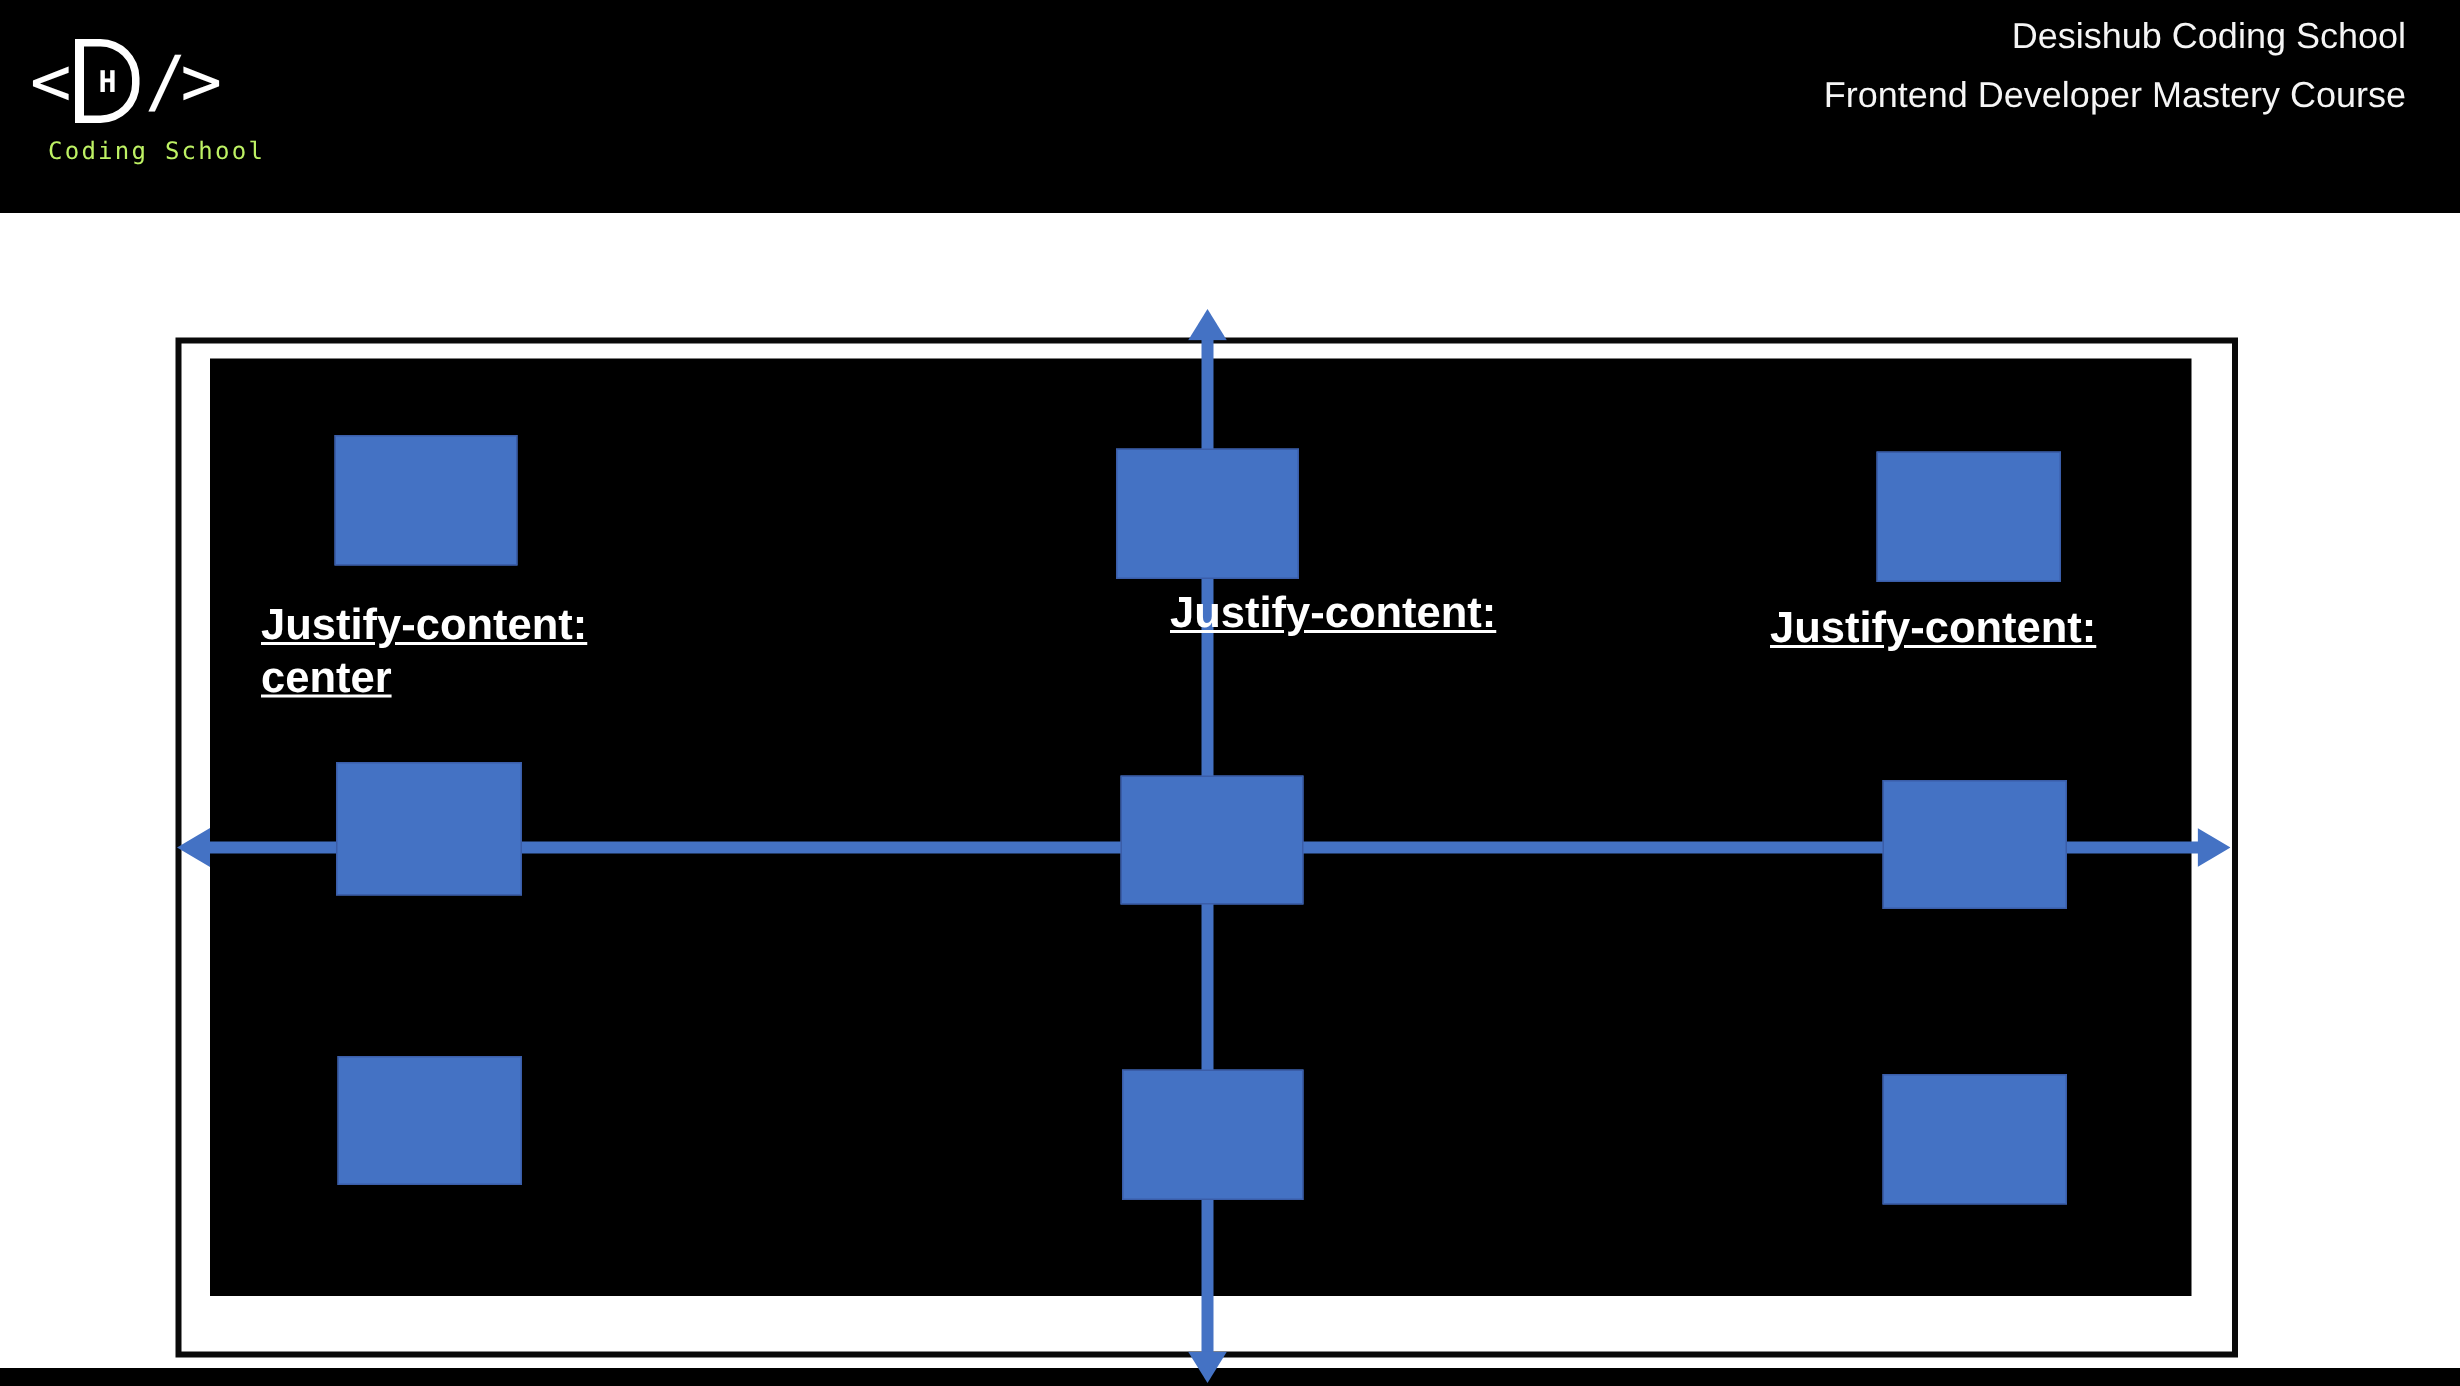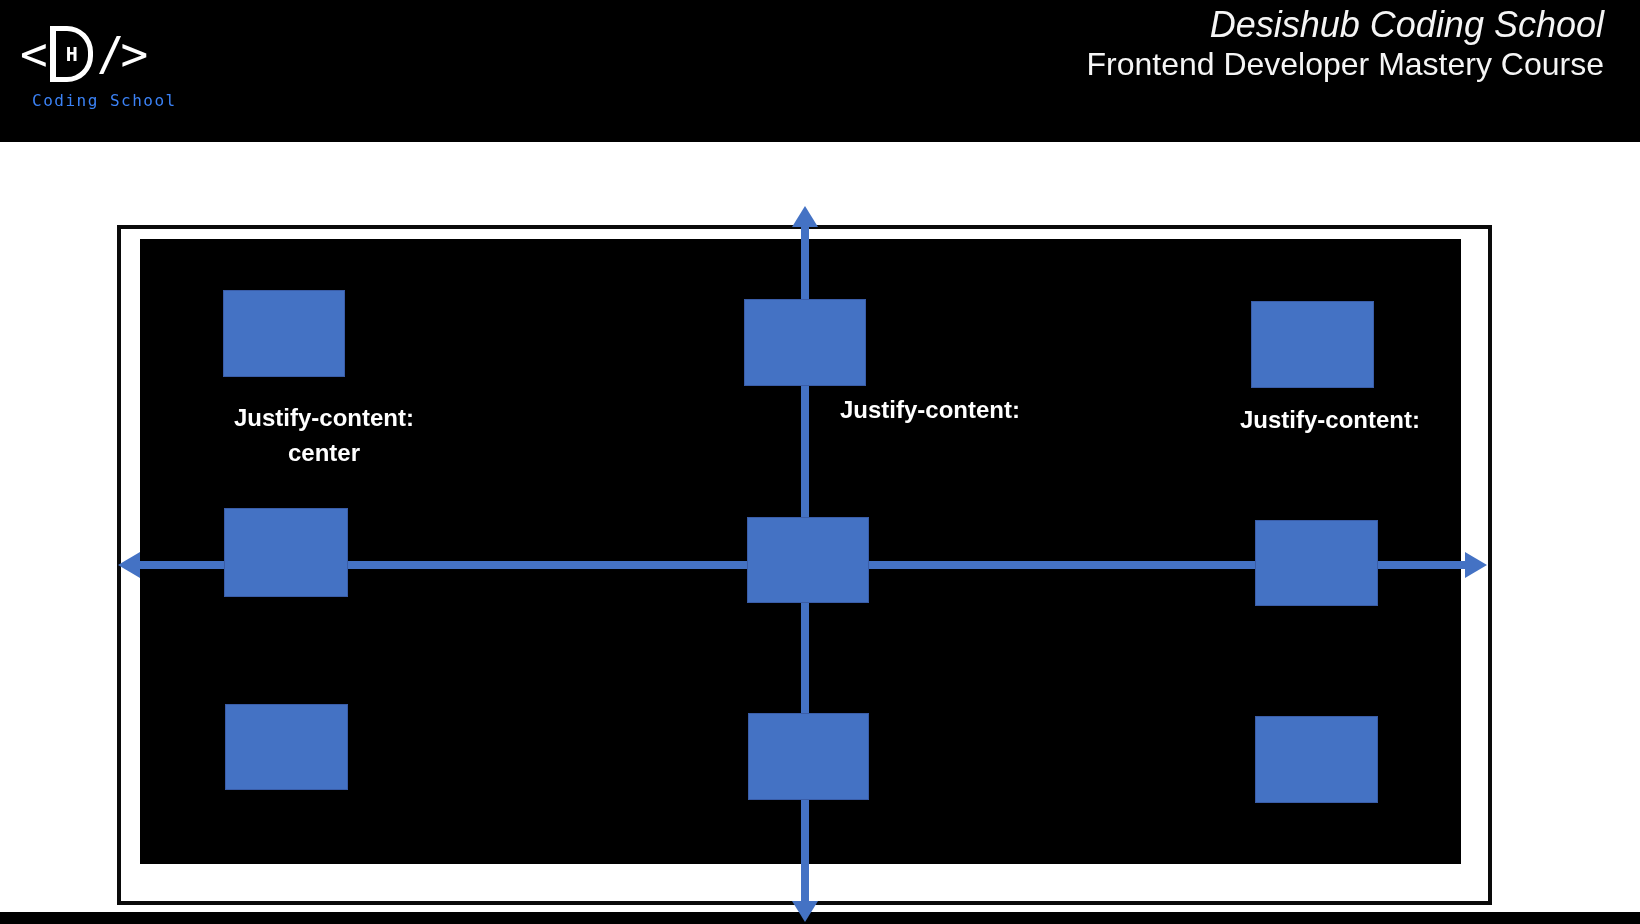--- a/index.html
+++ b/index.html
@@ -27,31 +27,31 @@
     border:5px solid #ffffff; border-left-width:6px;
     border-radius:0 26px 26px 0;
   }
   .lg-h {
     font-family:"DejaVu Sans Mono", monospace;
     font-size:20px; font-weight:bold; color:#ffffff;
   }
   .logo-sub {
     margin-top:9px; padding-left:12px;
     font-family:"DejaVu Sans Mono", monospace;
-    font-size:16px; letter-spacing:1.5px; color:#3b82f6; white-space:nowrap;
+    font-size:16px; letter-spacing:1.5px; color:#bef264; white-space:nowrap;
   }
   .title {
     position:absolute; left:246px; top:30px; margin:0;
     font-family:"DejaVu Sans Mono", monospace;
     font-weight:normal; font-size:58px; line-height:1;
     letter-spacing:-2px; color:#ffffff; white-space:nowrap;
   }
   .school { position:absolute; right:36px; top:8px; text-align:right; color:#f5f5f5; }
-  .school-name { font-size:36px; line-height:34px;font-style:italic; }
-  .course-name { font-size:32px; line-height:28px; margin-top:8px; }
+  .school-name { font-size:24px; line-height:34px; }
+  .course-name { font-size:24px; line-height:28px; margin-top:8px; }
 
   
   .section-heading {
     position:absolute; left:111px; top:165px; margin:0;
     font-size:28px; font-weight:bold; color:#0d0d0d; line-height:1.1;
   }
 
   
   .frame {
     position:absolute; left:117px; top:225px; width:1375px; height:680px;
@@ -83,22 +83,22 @@
   .b4 { left:224px;  top:508px; width:124px; height:89px; }
   .b5 { left:747px;  top:517px; width:122px; height:86px; }
   .b6 { left:1255px; top:520px; width:123px; height:86px; }
   .b7 { left:225px;  top:704px; width:123px; height:86px; }
   .b8 { left:748px;  top:713px; width:121px; height:87px; }
   .b9 { left:1255px; top:716px; width:123px; height:87px; }
 
   
   .dlabel {
     position:absolute; width:300px; z-index:5;
-    text-align:center; color:#ffffff; font-weight:bold;
-    font-size:24px; line-height:35px; white-space:nowrap;
+    color:#ffffff; font-weight:bold;
+    font-size:29px; line-height:35px; white-space:nowrap;text-decoration:underline;
   }
   .lbl-start  { left:174px; top:400px; }
   .lbl-center { left:780px; top:392px; }
   .lbl-end    { left:1180px; top:402px; }
 
   
   .footer-bar { position:absolute; left:0; top:912px; width:1640px; height:12px; background:#000000; z-index:2; }
 </style>
 </head>
 <body>

